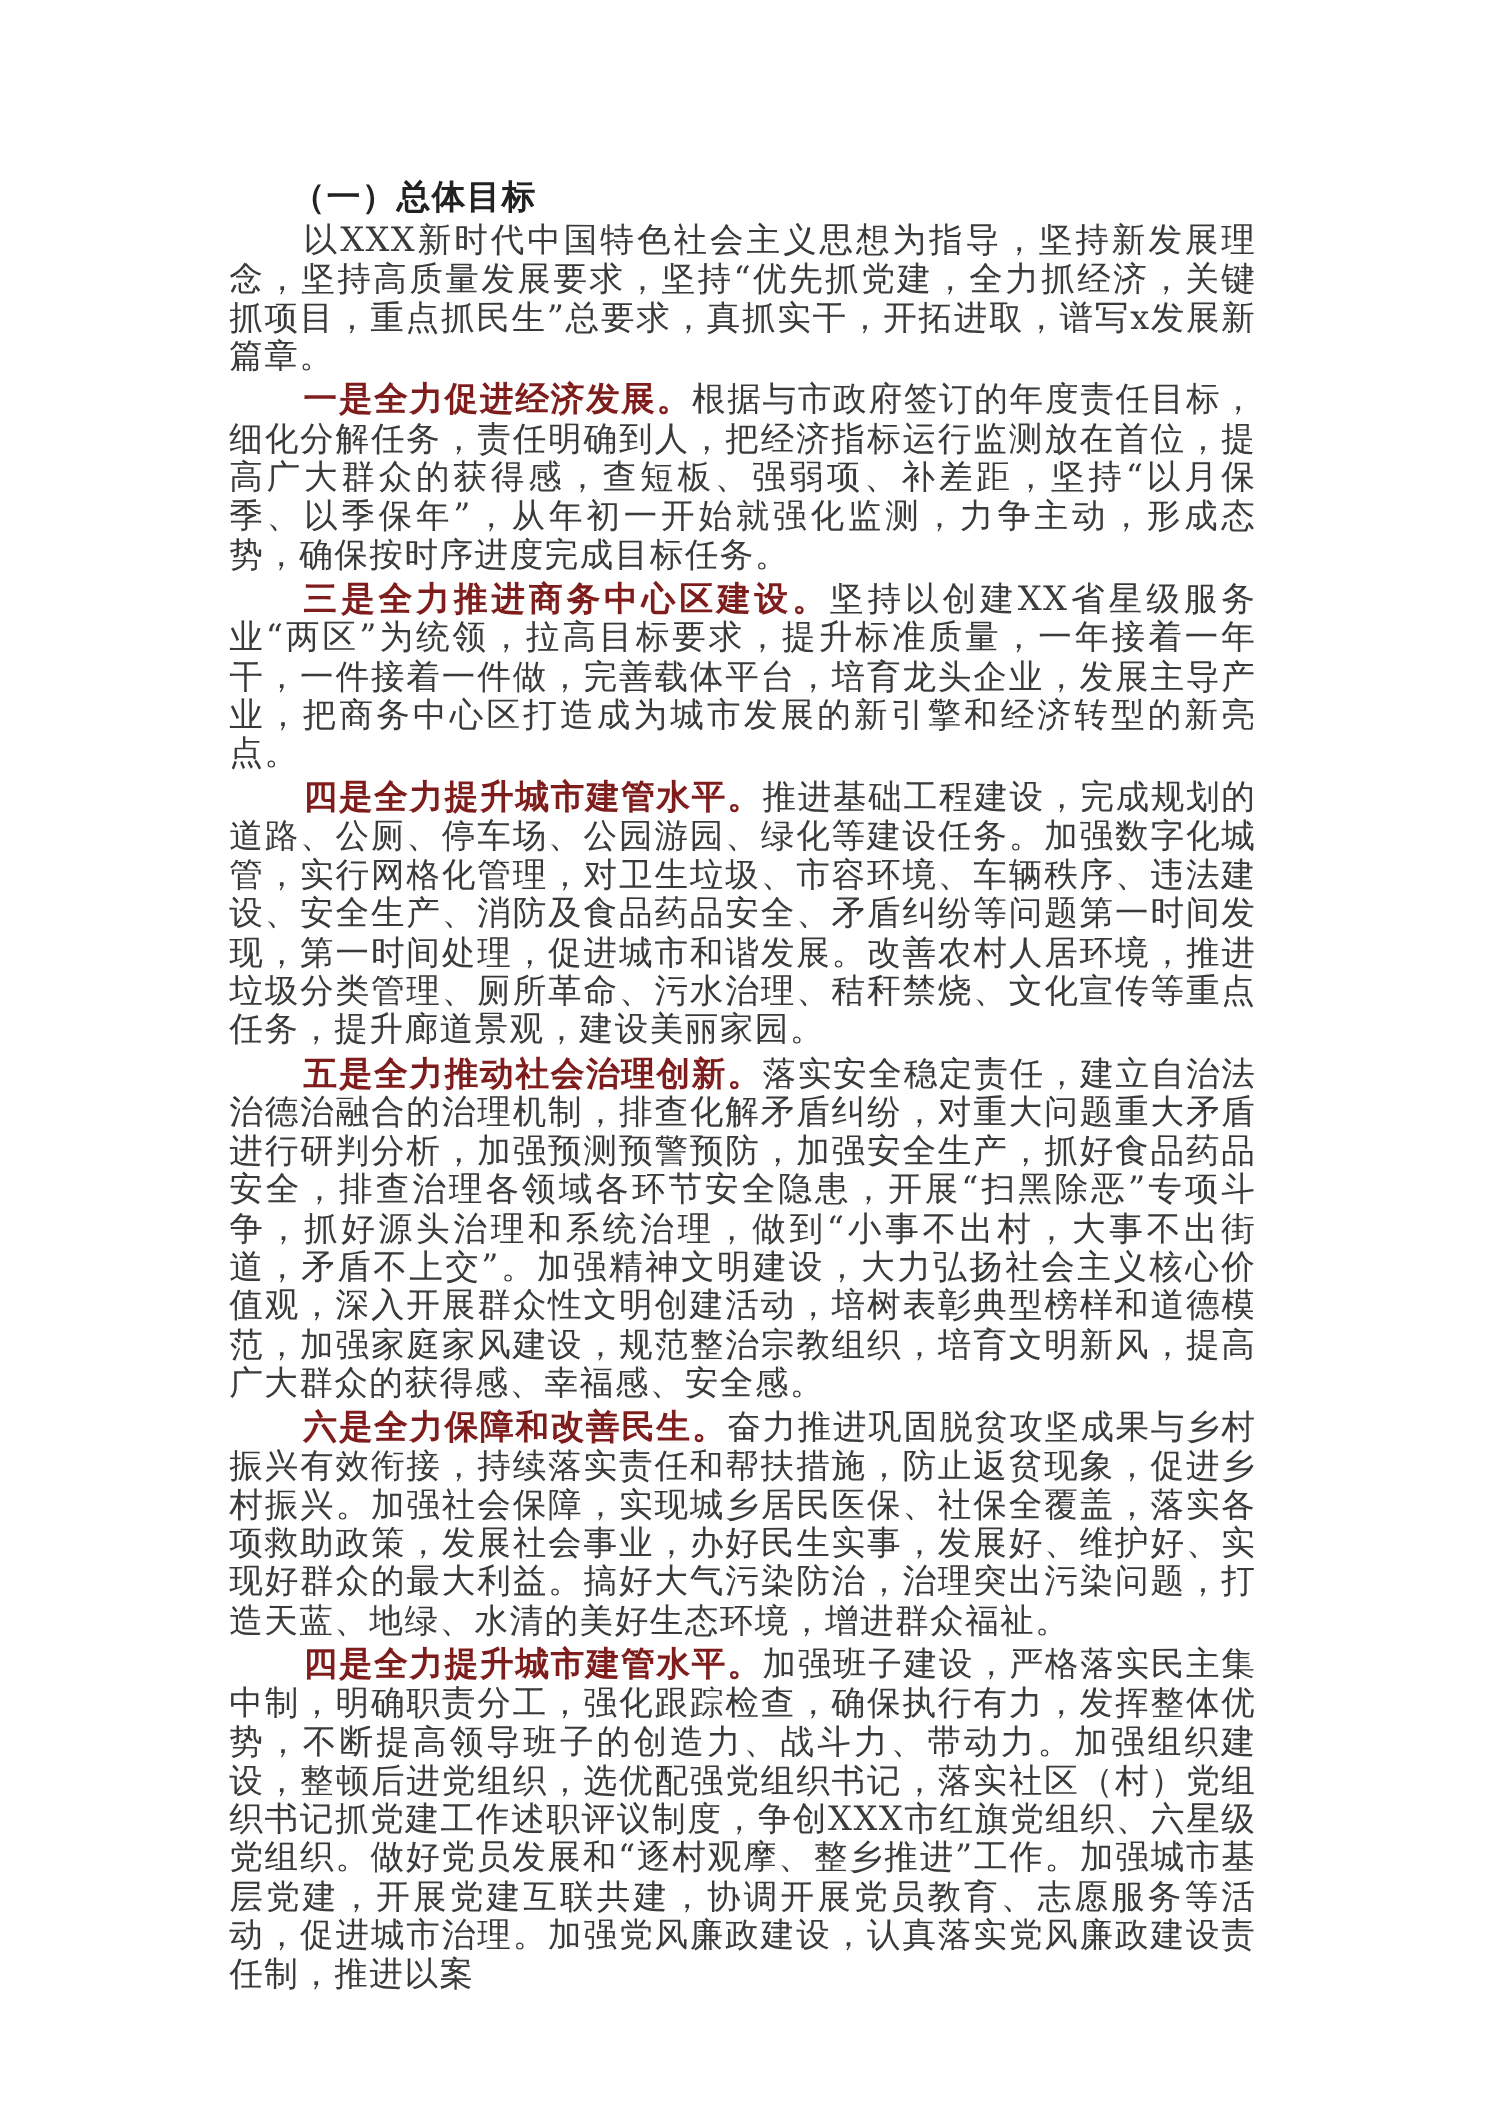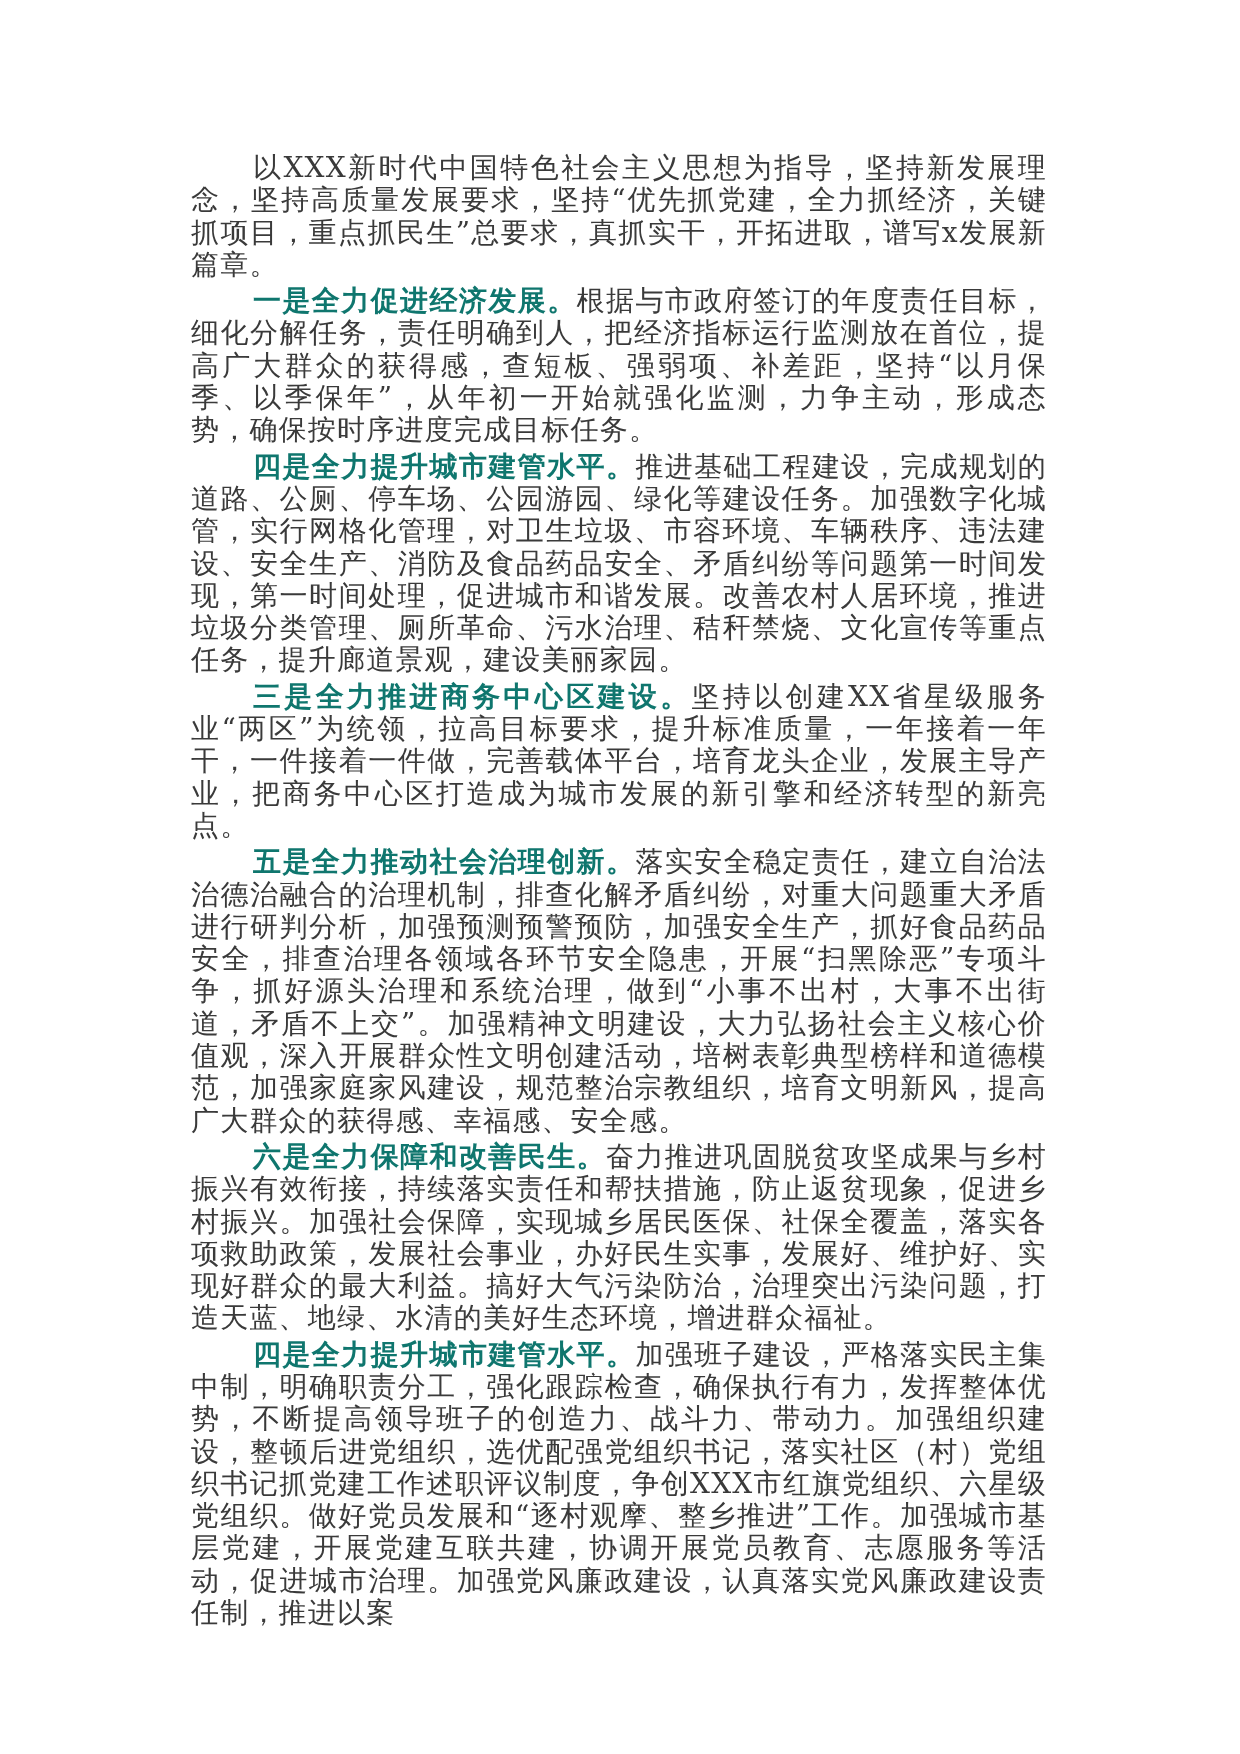--- a/index.html
+++ b/index.html
@@ -23,37 +23,38 @@
     font-weight: bold;
     color: #222;
     font-family: "DejaVu Sans", "Liberation Sans", sans-serif;
   }
   .para {
     margin: 4px;
     text-indent: 62px;
   }
   .para .lead {
     font-weight: bold;
-    color: #0f766e;
+    color: #7f1d1d;
     font-family: "DejaVu Sans", "Liberation Sans", sans-serif;
   }
   .sec2 { margin-top: 1px; }
 </style>
 </head>
 <body>
 
 <div class="page">
+  <p class="heading">（一）总体目标</p>
   <p class="para">以XXX新时代中国特色社会主义思想为指导，坚持新发展理念，坚持高质量发展要求，坚持“优先抓党建，全力抓经济，关键抓项目，重点抓民生”总要求，真抓实干，开拓进取，谱写x发展新篇章。</p>
 
 
   <p class="para"><span class="lead">一是全力促进经济发展。</span><span>根据与市政府签订的年度责任目标，细化分解任务，责任明确到人，把经济指标运行监测放在首位，提高广大群众的获得感，查短板、强弱项、补差距，坚持“以月保季、以季保年”，从年初一开始就强化监测，力争主动，形成态势，确保按时序进度完成目标任务。</span></p>
 
 
+  <p class="para"><span class="lead">三是全力推进商务中心区建设。</span><span>坚持以创建XX省星级服务业“两区”为统领，拉高目标要求，提升标准质量，一年接着一年干，一件接着一件做，完善载体平台，培育龙头企业，发展主导产业，把商务中心区打造成为城市发展的新引擎和经济转型的新亮点。</span></p>
+
   <p class="para"><span class="lead">四是全力提升城市建管水平。</span><span>推进基础工程建设，完成规划的道路、公厕、停车场、公园游园、绿化等建设任务。加强数字化城管，实行网格化管理，对卫生垃圾、市容环境、车辆秩序、违法建设、安全生产、消防及食品药品安全、矛盾纠纷等问题第一时间发现，第一时间处理，促进城市和谐发展。改善农村人居环境，推进垃圾分类管理、厕所革命、污水治理、秸秆禁烧、文化宣传等重点任务，提升廊道景观，建设美丽家园。</span></p>
-
-  <p class="para"><span class="lead">三是全力推进商务中心区建设。</span><span>坚持以创建XX省星级服务业“两区”为统领，拉高目标要求，提升标准质量，一年接着一年干，一件接着一件做，完善载体平台，培育龙头企业，发展主导产业，把商务中心区打造成为城市发展的新引擎和经济转型的新亮点。</span></p>
 
   <p class="para"><span class="lead">五是全力推动社会治理创新。</span><span>落实安全稳定责任，建立自治法治德治融合的治理机制，排查化解矛盾纠纷，对重大问题重大矛盾进行研判分析，加强预测预警预防，加强安全生产，抓好食品药品安全，排查治理各领域各环节安全隐患，开展“扫黑除恶”专项斗争，抓好源头治理和系统治理，做到“小事不出村，大事不出街道，矛盾不上交”。加强精神文明建设，大力弘扬社会主义核心价值观，深入开展群众性文明创建活动，培树表彰典型榜样和道德模范，加强家庭家风建设，规范整治宗教组织，培育文明新风，提高广大群众的获得感、幸福感、安全感。</span></p>
 
   <p class="para"><span class="lead">六是全力保障和改善民生。</span><span>奋力推进巩固脱贫攻坚成果与乡村振兴有效衔接，持续落实责任和帮扶措施，防止返贫现象，促进乡村振兴。加强社会保障，实现城乡居民医保、社保全覆盖，落实各项救助政策，发展社会事业，办好民生实事，发展好、维护好、实现好群众的最大利益。搞好大气污染防治，治理突出污染问题，打造天蓝、地绿、水清的美好生态环境，增进群众福祉。</span></p>
 
   <p class="para"><span class="lead">四是全力提升城市建管水平。</span><span>加强班子建设，严格落实民主集中制，明确职责分工，强化跟踪检查，确保执行有力，发挥整体优势，不断提高领导班子的创造力、战斗力、带动力。加强组织建设，整顿后进党组织，选优配强党组织书记，落实社区（村）党组织书记抓党建工作述职评议制度，争创XXX市红旗党组织、六星级党组织。做好党员发展和“逐村观摩、整乡推进”工作。加强城市基层党建，开展党建互联共建，协调开展党员教育、志愿服务等活动，促进城市治理。加强党风廉政建设，认真落实党风廉政建设责任制，推进以案</span></p>
 </div>
 
 </body></html>

